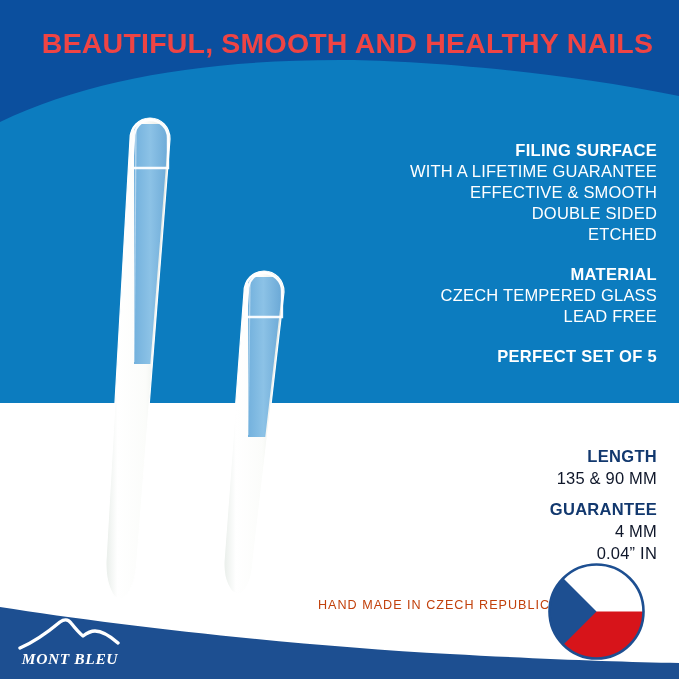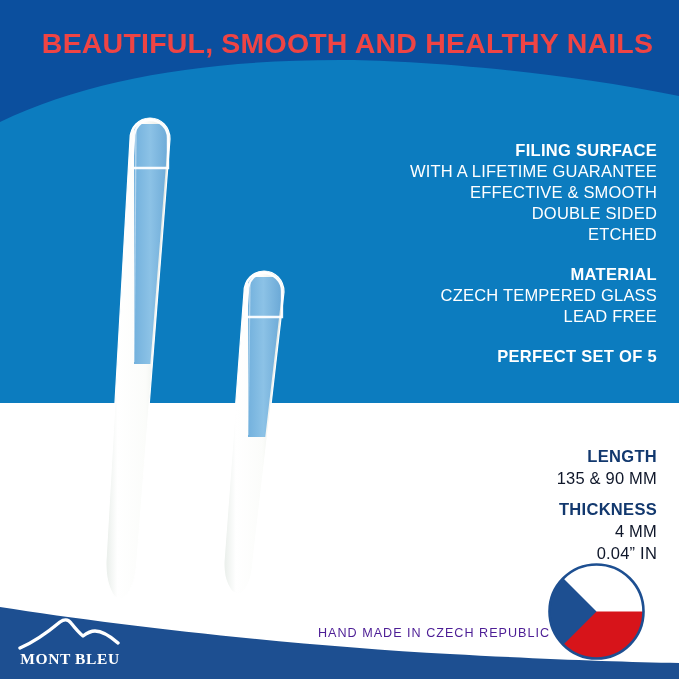--- a/index.html
+++ b/index.html
@@ -111,24 +111,24 @@
     letter-spacing: 0.2px;
     line-height: 22px;
     color: #0f172a;
   }
   .gap-sm { height: 9px; }
 
   
   .handmade {
     position: absolute;
     left: 318px;
-    top: 626px;
+    top: 598px;
     font-size: 12.6px;
     letter-spacing: 1.0px;
-    color: #4c1d95;
+    color: #c2410c;
     white-space: nowrap;
   }
 
   
   .logo {
     position: absolute;
     left: 14px;
     top: 618px;
     width: 112px;
     height: 52px;
@@ -138,20 +138,21 @@
     left: 0;
     top: 32px;
     width: 112px;
     text-align: center;
     color: #ffffff;
     font-family: "Liberation Serif", serif;
     font-size: 15.5px;
     font-weight: bold;
     letter-spacing: 0.6px;
     white-space: nowrap;
+    font-style: italic;
   }
 
   
   .flag {
     position: absolute;
     left: 547px;
     top: 562px;
     width: 99px;
     height: 99px;
   }
@@ -247,21 +248,21 @@
     </div>
   </div>
 
   <div class="specs-white">
     <div>
       <div class="spec-head-dark">LENGTH</div>
       <div class="spec-line-dark">135 &amp; 90 MM</div>
     </div>
     <div class="gap-sm"></div>
     <div>
-      <div class="spec-head-dark">THICKNESS</div>
+      <div class="spec-head-dark">GUARANTEE</div>
       <div class="spec-line-dark">4 MM</div>
       <div class="spec-line-dark">0.04” IN</div>
     </div>
   </div>
 
   <div class="handmade">HAND MADE IN CZECH REPUBLIC</div>
 
   <div class="arc-bottom">
     <svg width="679" height="119" viewBox="0 0 679 119" xmlns="http://www.w3.org/2000/svg">
       <path d="M0,47 C120,66 300,86 450,94 C540,99 620,102 679,103 L679,119 L0,119 Z" fill="#1d4f91"></path>

